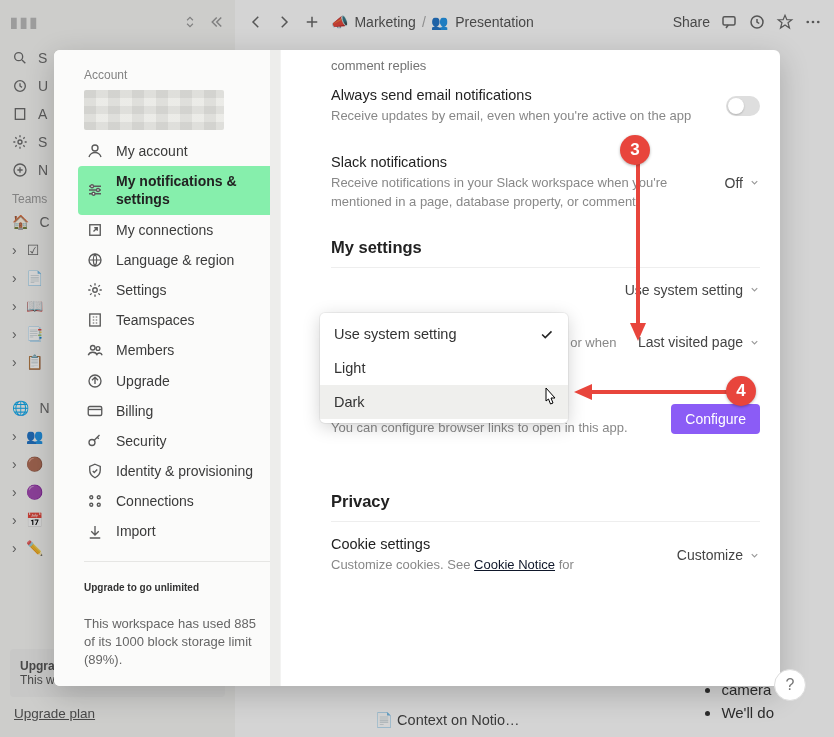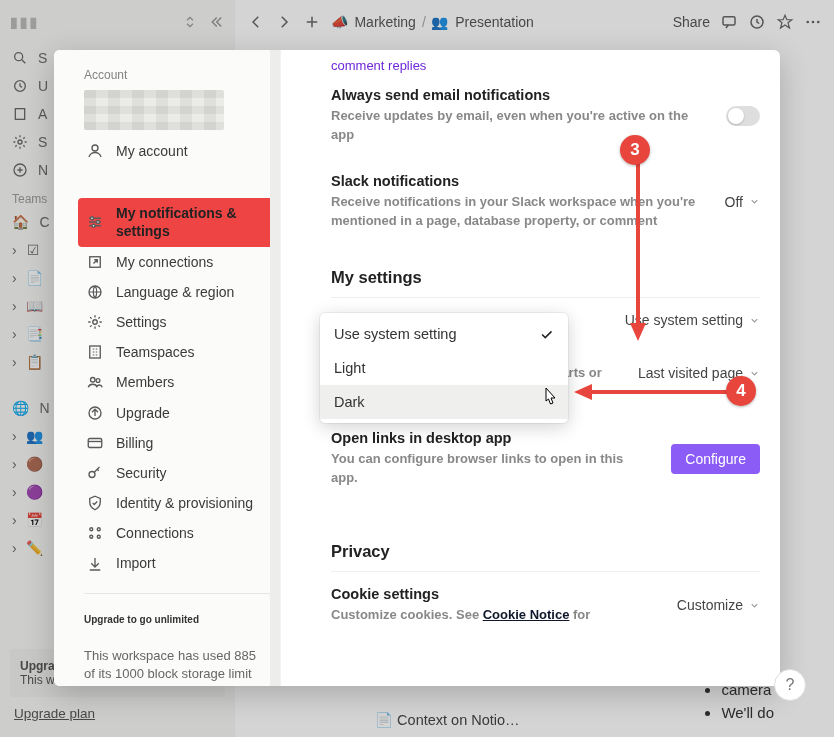--- a/index.html
+++ b/index.html
@@ -34,36 +34,36 @@
 .modal { position: absolute; left: 54px; top: 50px; width: 726px; height: 636px; background: #fff; border-radius: 6px; box-shadow: 0 8px 30px rgba(0,0,0,0.2); display: flex; overflow: hidden; z-index: 100; }
 
 .m-sidebar { width: 227px; background: #fbfbfa; border-right: 1px solid rgba(0,0,0,0.03); padding: 10px 4px 10px 24px; overflow-y: auto; position: relative; }
 .m-sidebar::-webkit-scrollbar { width: 10px; }
 .m-sidebar::-webkit-scrollbar-thumb { background: #c9c9c7; border-radius: 5px; }
 .m-sidebar-track { position: absolute; right: 0; top: 0; bottom: 0; width: 10px; background: #ededeb; }
 
 .m-section-label { font-size: 12px; color: #838383; padding: 8px 6px 6px; }
 .m-avatar { width: 140px; height: 40px; margin: 2px 6px 6px; background: repeating-linear-gradient(0deg, #e8e8e6 0 8px, #f5f5f3 8px 16px), repeating-linear-gradient(90deg, #e8e8e6 0 12px, #f5f5f3 12px 24px); background-blend-mode: multiply; border-radius: 2px; }
 .m-item { display: flex; align-items: center; gap: 12px; padding: 6px 8px; font-size: 14px; color: #3b3b3b; border-radius: 4px; cursor: pointer; line-height: 1.3; }
-.m-item.active { background: #ef4444; font-weight: 600; color: #222; margin-top: 32px; }
+.m-item.active { background: #86efac; font-weight: 600; color: #222; }
 .m-item svg { width: 18px; height: 18px; flex: none; color: #5a5a5a; }
 .m-divider { height: 1px; background: #e6e6e4; margin: 14px 6px; }
 
 .m-upgrade { padding: 6px; }
 .m-upgrade-title { font-size: 10px; font-weight: 600; color: #333; margin-bottom: 22px; }
 .m-upgrade-text { font-size: 13px; color: #666; line-height: 1.4; }
 
 .m-content { flex: 1; padding: 0 20px 0 50px; overflow-y: auto; font-size: 14px; color: #37352f; }
 .setting-row { display: flex; padding: 14px 0; gap: 20px; }
-.setting-main { flex: 1; min-width: 0; font-weight: bold; }
+.setting-main { flex: 1; min-width: 0; }
 .setting-title { font-size: 14.5px; color: #222; margin-bottom: 4px; }
 .setting-desc { font-size: 13px; color: #888; line-height: 1.45; }
 .setting-desc a { color: #0f172a; text-decoration: underline; }
 .setting-control { display: flex; align-items: center; flex: none; }
-.section-heading { font-size: 16.5px; font-weight: 600; color: #222; margin-top: 24px; padding-bottom: 10px; border-bottom: 1px solid #eee; }
+.section-heading { font-size: 16.5px; font-weight: 600; color: #222; margin-top: 12px; padding-bottom: 10px; border-bottom: 1px solid #eee; }
 
 .toggle { width: 34px; height: 20px; background: #dedede; border-radius: 10px; position: relative; }
 .toggle > div { width: 16px; height: 16px; background: #fff; border-radius: 50%; position: absolute; top: 2px; left: 2px; box-shadow: 0 1px 2px rgba(0,0,0,0.2); }
 
 .select-like { display: flex; align-items: center; gap: 6px; color: #444; font-size: 14px; cursor: pointer; }
 .select-like svg { width: 11px; height: 11px; color: #999; }
 
 .btn-primary { background: #8b5cf6; color: #fff; border: none; padding: 7px 14px; border-radius: 4px; font-size: 14px; font-weight: 500; cursor: pointer; }
 
 
@@ -333,21 +333,21 @@
     <div class="m-divider"></div>
     <div class="m-upgrade">
       <div class="m-upgrade-title">Upgrade to go unlimited</div>
       <div class="m-upgrade-text">This workspace has used 885 of its 1000 block storage limit (89%).</div>
 
     </div>
     <div class="m-sidebar-track"></div>
   </div>
 
   <div class="m-content">
-    <div style="padding-top:8px;color:#6d28d9;font-size:13px">comment replies</div>
+    <div style="padding-top:8px;color:#737373;font-size:13px">comment replies</div>
 
     <div class="setting-row">
       <div class="setting-main">
         <div class="setting-title">Always send email notifications</div>
         <div class="setting-desc">Receive updates by email, even when you're active on the app</div>
       </div>
       <div class="setting-control">
         <div class="toggle">
             <div></div>
           </div>

